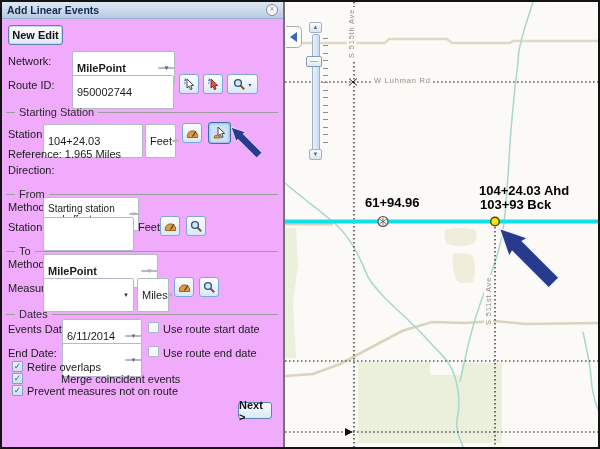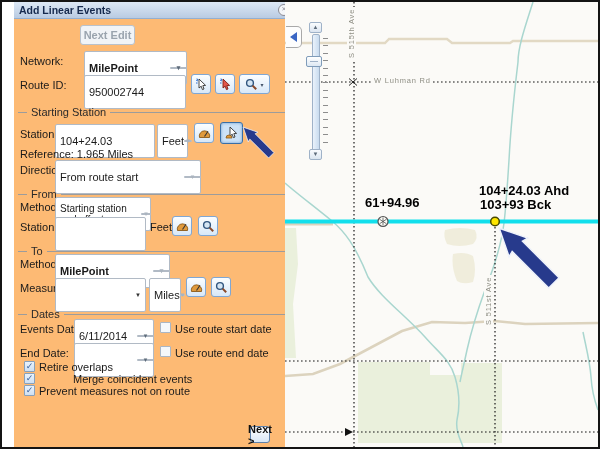--- a/index.html
+++ b/index.html
@@ -1,19 +1,19 @@
 <!DOCTYPE html>
 <html><head>
 <meta charset="utf-8">
 <style>
   html,body{margin:0;padding:0;background:#fff;font-family:"Liberation Sans",sans-serif;}
   .screen{position:relative;width:596px;height:445px;border:2px solid #141414;background:#fff;overflow:hidden;}
   .abs{position:absolute;box-sizing:border-box;}
   
-  .panel{left:12px;top:0;width:283px;height:445px;background:#fdba74;border-right:2px solid #8b5cf6;}
+  .panel{left:0;top:0;width:283px;height:445px;background:#f0abfc;border-right:2px solid #737373;}
   .phead{left:0;top:0;right:0;height:17px;background:linear-gradient(#dde8f5,#b9cbe2);border-bottom:1px solid #94afd0;display:flex;align-items:center;padding:0 5px;}
   .ptitle{font-size:10.5px;font-weight:bold;color:#15294d;flex:1;}
   .closeic{width:10px;height:10px;border:1px solid #8a8a94;border-radius:50%;color:#8a8a94;font-size:6px;line-height:8px;text-align:center;background:#f4f6f9;}
   .lbl{font-size:11px;color:#1a1a1a;white-space:nowrap;}
   .smalltxt{font-size:11px;color:#1a1a1a;white-space:nowrap;}
   .ebtn{height:20px;border:1px solid #5f82ab;border-radius:3px;background:linear-gradient(#ffffff,#dfeaf5);font-size:11px;font-weight:bold;color:#111;display:flex;align-items:center;justify-content:center;box-shadow:0 0 0 1px #c6d8ec inset;}
   .ebtn.disabled{color:#9aa4ae;border-color:#b9c2cc;background:#f1f4f7;box-shadow:none;font-weight:bold;}
   .field{background:#fff;border:1px solid #b1bac5;border-radius:2px;font-size:11px;color:#1a1a1a;display:flex;align-items:center;padding:16px 4px;height:17px;}
   .field.boldtxt{font-weight:bold;}
   .arrowbox{background:linear-gradient(#f3f6f9,#d7dde5);border-left:1px solid #b1bac5;width:15px;align-self:stretch;display:flex;align-items:center;justify-content:center;font-size:7px;color:#5d6b7a;margin:-1px -5px -1px auto;border-radius:0 2px 2px 0;border-top:1px solid #b1bac5;border-bottom:1px solid #b1bac5;border-right:1px solid #b1bac5;}
@@ -45,21 +45,21 @@
 <body>
 
 <div class="screen">
 
   <div class="abs panel">
     <div class="abs phead">
       <span class="ptitle">Add Linear Events</span>
       <span class="closeic">✕</span>
     </div>
 
-    <div class="abs ebtn disabled" style="left:66px;top:23px;width:55px;">Next Edit</div>
+    <div class="abs ebtn" style="left:6px;top:23px;width:55px;">New Edit</div>
 
     <div class="abs lbl" style="left:6px;top:53px;">Network:</div>
     <div class="abs field boldtxt" style="left:70px;top:49px;width:103px;">
       <span>MilePoint</span>
       <span class="arrowbox">▾</span>
     </div>
 
     <div class="abs lbl" style="left:6px;top:77px;">Route ID:</div>
     <div class="abs field" style="left:70px;top:73px;width:102px;">
       <span>950002744</span>
@@ -108,24 +108,20 @@
           <path d="M1,12 A3,3 0 0 1 7,12 Z" fill="#e09a3c" stroke="#8a5a1a" stroke-width="0.8"></path>
         </svg>
     </div>
     <svg class="abs" style="left:228px;top:124px;" width="34" height="34" viewBox="0 0 30 30">
       <polygon points="1,1 14,5.5 11.6,6.9 28.2,23.5 23.5,28.2 6.9,11.6 5.5,14" fill="#273a8c" stroke="#eef2fb" stroke-width="0.7"></polygon>
     </svg>
 
     <div class="abs smalltxt" style="left:6px;top:146px;">Reference: 1.965 Miles</div>
 
     <div class="abs lbl" style="left:6px;top:162px;">Direction:</div>
-    <div class="abs field" style="left:41px;top:158px;width:146px;">
-      <span>From route start</span>
-      <span class="arrowbox dis">▾</span>
-    </div>
 
     <div class="abs legend" style="left:4px;top:186px;width:272px;">
         <span>From</span>
       </div>
 
     <div class="abs lbl" style="left:6px;top:199px;">Method:</div>
     <div class="abs field" style="left:41px;top:195px;width:96px;font-size:10px;">
       <span>Starting station and offset</span>
       <span class="arrowbox dis" style="width:11px;">▾</span>
     </div>
@@ -200,21 +196,21 @@
     <div class="abs check empty" style="left:146px;top:344px;"></div>
     <div class="abs lbl" style="left:161px;top:345px;">Use route end date</div>
 
     <div class="abs check" style="left:10px;top:359px;">✓</div>
     <div class="abs lbl" style="left:25px;top:359px;">Retire overlaps</div>
     <div class="abs check" style="left:10px;top:371px;">✓</div>
     <div class="abs lbl" style="left:25px;top:371px;margin-left:34px;">Merge coincident events</div>
     <div class="abs check" style="left:10px;top:383px;">✓</div>
     <div class="abs lbl" style="left:25px;top:383px;">Prevent measures not on route</div>
 
-    <div class="abs nextbtn" style="left:236px;top:400px;width:20px;margin-top:24px;">Next &gt;</div>
+    <div class="abs nextbtn" style="left:236px;top:400px;width:34px;">Next &gt;</div>
   </div>
 
   <div class="abs map">
     <svg class="abs" style="left:0;top:0;" width="313" height="445" viewBox="0 0 313 445">
 
       <path d="M0,226 L11,226 L13,262 L8,302 L11,356 L0,356 Z" fill="#eaf0dc"></path>
       <path d="M73,360 L145,360 L145,373 L176,373 L176,361 L217,361 L217,441 L73,441 Z" fill="#eaf0dc"></path>
       <path d="M160,228 q15,-4 30,0 q4,8 -2,14 q-14,4 -26,0 q-4,-8 -2,-14 Z" fill="#f0eddc"></path>
       <path d="M168,252 q12,-3 20,2 q4,14 0,26 q-10,3 -16,-1 q-6,-14 -4,-27 Z" fill="#f0eddc"></path>
 

